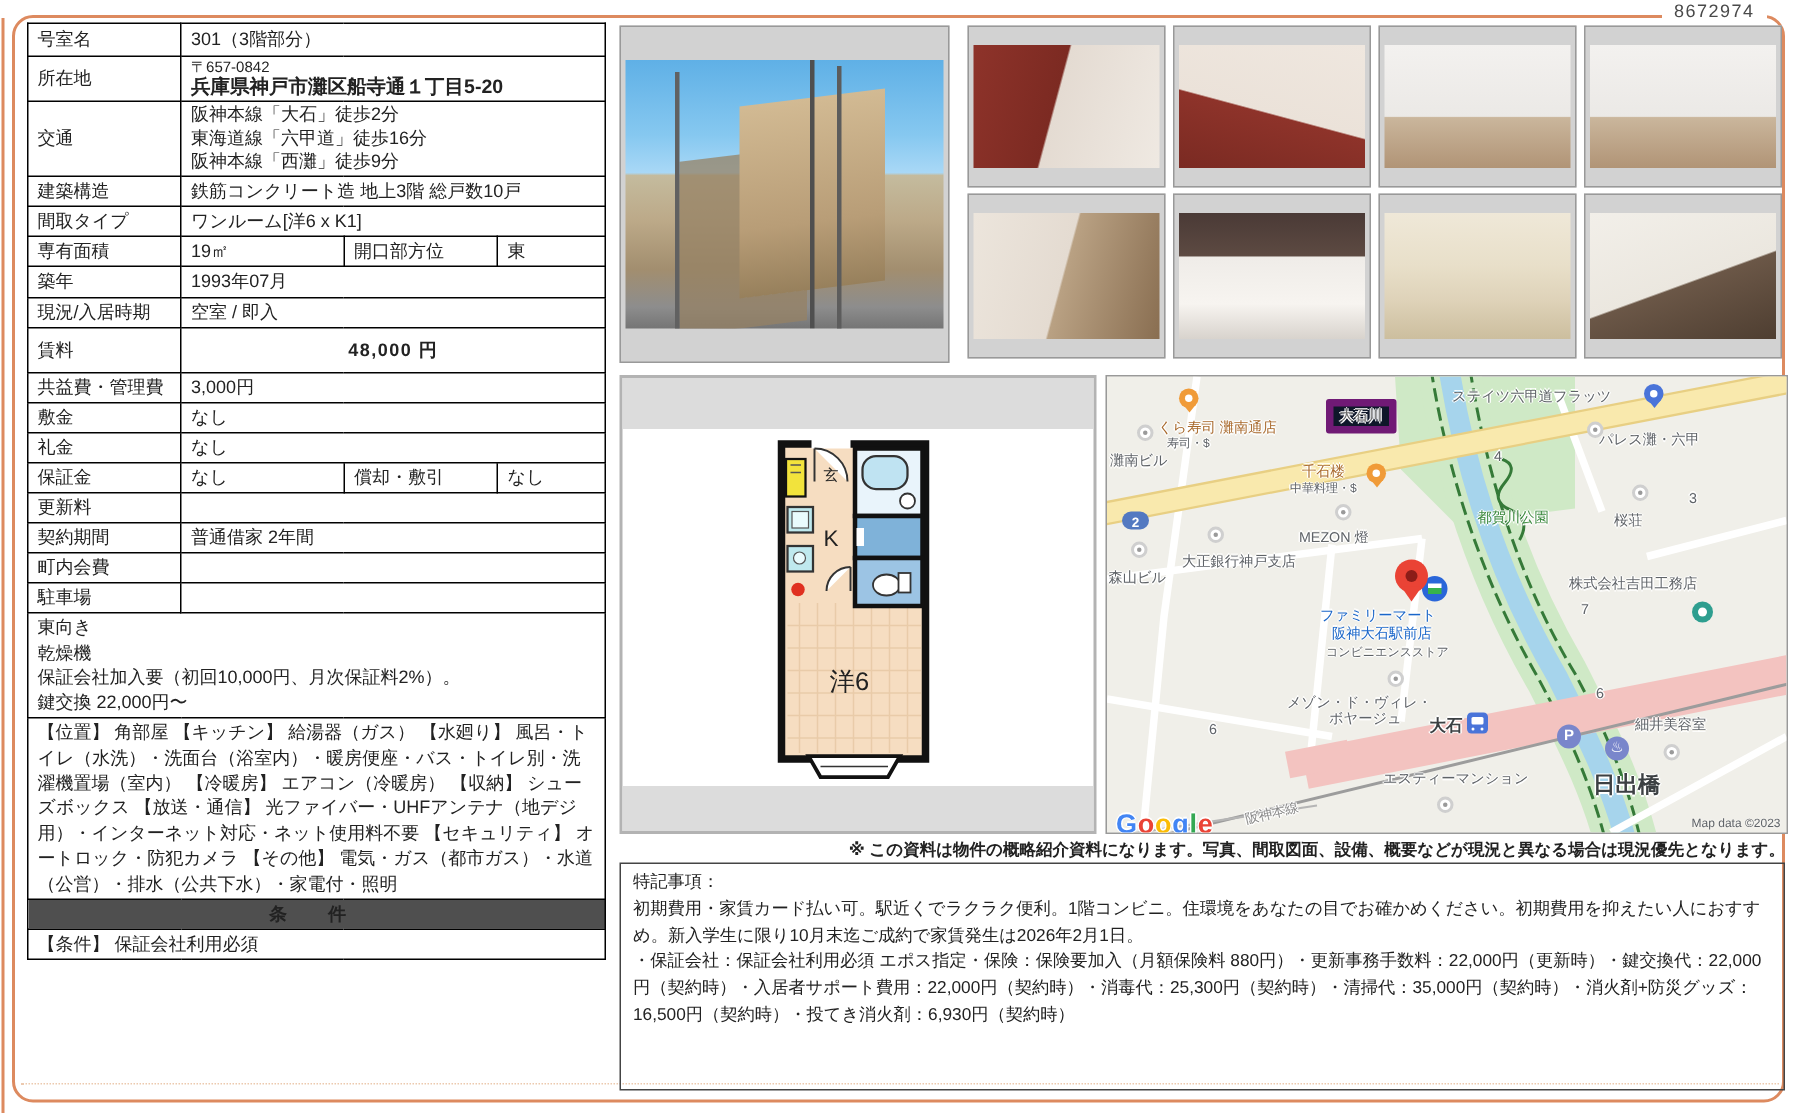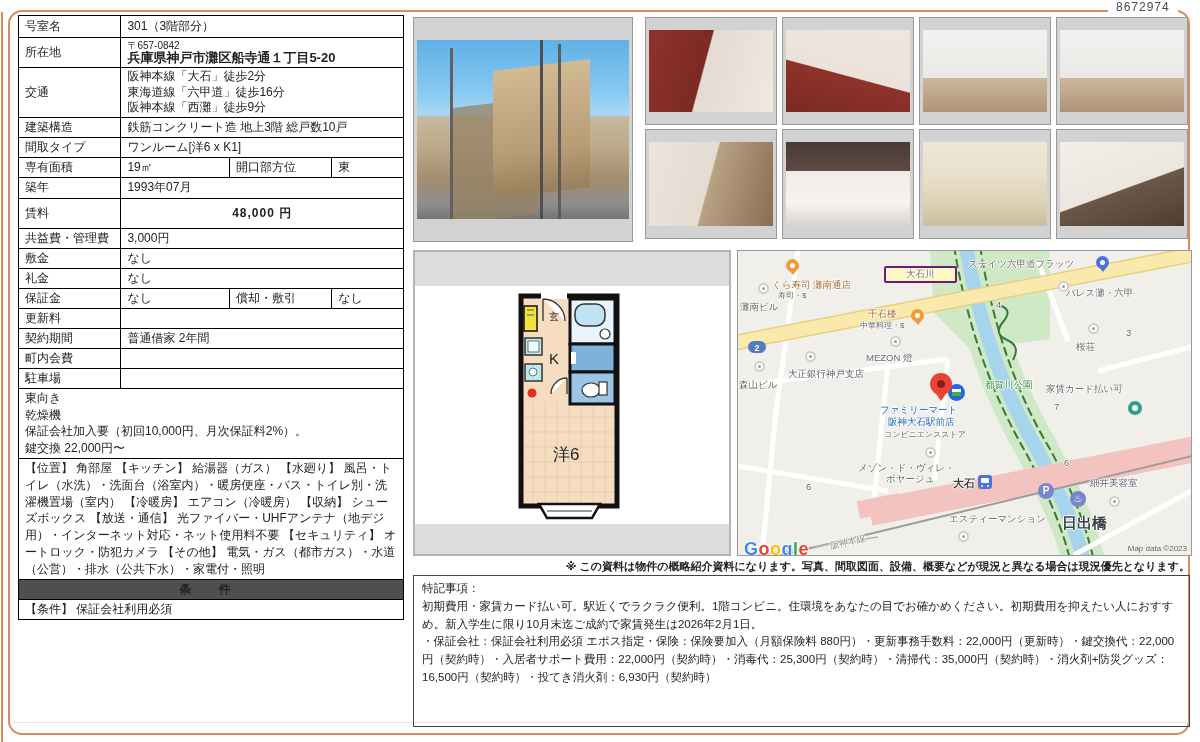--- a/index.html
+++ b/index.html
@@ -51,21 +51,21 @@
              border:2px solid #b3b3b3;box-sizing:border-box;background:#fff;}
   
   .map{position:absolute;left:737px;top:250px;width:455px;height:306px;
        border:1px solid #999;box-sizing:border-box;background:#f0efe9;overflow:hidden;}
   .map svg.base{position:absolute;left:0;top:0;}
   .mlbl{position:absolute;font-size:9.5px;color:#5f6368;white-space:nowrap;z-index:2;
         text-shadow:0 1px 0 #fff,0 -1px 0 #fff,1px 0 0 #fff,-1px 0 0 #fff;}
   .mlbl.food{color:#a96a2d}.mlbl.blue{color:#1a66c9}.mlbl.green{color:#3d8b40}
   .mlbl.dark{color:#3c4043;font-weight:bold;font-size:11px;}
   .mlbl.small{font-size:8px;}
-  .mlbl.box{background:#fef9c3;border:2px solid #701a75;border-radius:2px;padding:0 20px;color:#6b6b6b;}
+  .mlbl.box{background:#0f172a;border:5px solid #701a75;border-radius:2px;padding:0 4px;color:#6b6b6b;}
   .mlbl.rail{transform:rotate(-13deg);color:#8a8a8a;font-size:9px;}
   .pin-gray{position:absolute;width:11px;height:11px;border-radius:50%;background:#fff;border:2px solid #cfcfcf;box-sizing:border-box;z-index:1;}
   .pin-gray::before{content:"";position:absolute;left:2px;top:2px;width:3px;height:3px;border-radius:50%;background:#9a9a9a;}
   .pin-food{position:absolute;width:13px;height:13px;border-radius:50%;background:#f09b38;z-index:1;}
   .pin-food::before{content:"";position:absolute;left:4px;top:4px;width:5px;height:5px;border-radius:50%;background:#fff;}
   .pin-food::after{content:"";position:absolute;left:3px;top:11px;border:4px solid transparent;border-top:5px solid #f09b38;}
   .pin-blue{position:absolute;width:13px;height:13px;border-radius:50%;background:#4a74d9;z-index:1;}
   .pin-blue::before{content:"";position:absolute;left:4px;top:4px;width:5px;height:5px;border-radius:50%;background:#fff;}
   .pin-blue::after{content:"";position:absolute;left:3px;top:11px;border:4px solid transparent;border-top:5px solid #4a74d9;}
   .pin-teal{position:absolute;width:14px;height:14px;border-radius:50%;background:#2e9e8f;z-index:1;}
@@ -139,20 +139,24 @@
     <tr style="height:20px">
       <td class="lbl">専有面積</td>
       <td>19㎡</td>
       <td>開口部方位</td>
       <td>東</td>
     </tr>
     <tr style="height:21px">
       <td class="lbl">築年</td>
       <td colspan="3">1993年07月</td>
     </tr>
+    <tr style="height:19px">
+      <td class="lbl">現況/入居時期</td>
+      <td colspan="3">空室 / 即入</td>
+    </tr>
     <tr style="height:30px">
       <td class="lbl">賃料</td>
       <td colspan="3" class="rent">48,000 円</td>
     </tr>
     <tr style="height:18px">
       <td class="lbl">共益費・管理費</td>
       <td colspan="3">3,000円</td>
     </tr>
     <tr style="height:20px">
       <td class="lbl">敷金</td>
@@ -348,36 +352,36 @@
     <span class="mlbl small" style="left:40px;top:39px;">寿司・$</span>
     <span class="mlbl" style="left:2px;top:50px;">灘南ビル</span>
     <span class="mlbl box" style="left:146px;top:15px;">大石川</span>
     <span class="mlbl" style="left:230px;top:7px;">ステイツ六甲道フラッツ</span>
     <span class="mlbl" style="left:328px;top:36px;">パレス灘・六甲</span>
     <span class="mlbl food" style="left:130px;top:57px;">千石楼</span>
     <span class="mlbl small" style="left:122px;top:69px;">中華料理・$</span>
     <span class="mlbl" style="left:128px;top:101px;">MEZON 燈</span>
     <span class="mlbl" style="left:50px;top:117px;">大正銀行神戸支店</span>
     <span class="mlbl" style="left:1px;top:128px;">森山ビル</span>
-    <span class="mlbl green" style="left:247px;top:88px;margin-top:40px;">都賀川公園</span>
+    <span class="mlbl green" style="left:247px;top:88px;">都賀川公園</span>
     <span class="mlbl" style="left:338px;top:90px;">桜荘</span>
     <span class="mlbl" style="left:388px;top:76px;">3</span>
     <span class="mlbl" style="left:258px;top:48px;">4</span>
-    <span class="mlbl" style="left:308px;top:132px;">家賃カード払い可</span>
+    <span class="mlbl" style="left:308px;top:132px;">株式会社吉田工務店</span>
     <span class="mlbl blue" style="left:142px;top:153px;">ファミリーマート</span>
     <span class="mlbl blue" style="left:150px;top:165px;">阪神大石駅前店</span>
     <span class="mlbl small" style="left:146px;top:178px;">コンビニエンスストア</span>
     <span class="mlbl" style="left:120px;top:211px;">メゾン・ド・ヴィレ・</span>
     <span class="mlbl" style="left:148px;top:222px;">ボヤージュ</span>
     <span class="mlbl" style="left:68px;top:230px;">6</span>
     <span class="mlbl" style="left:326px;top:206px;">6</span>
     <span class="mlbl" style="left:316px;top:150px;">7</span>
     <span class="mlbl dark" style="left:215px;top:225px;">大石</span>
     <span class="mlbl" style="left:352px;top:226px;">細井美容室</span>
-    <span class="mlbl" style="left:211px;top:262px;">エスティーマンション</span>
+    <span class="mlbl" style="left:184px;top:262px;">エスティーマンション</span>
     <span class="mlbl dark" style="left:324px;top:263px;font-size:15px;">日出橋</span>
     <span class="mlbl rail" style="left:92px;top:285px;">阪神本線</span>
 
     <div class="glogo">
       <span class="l0">G</span><span class="l1">o</span><span class="l2">o</span><span class="l3">g</span><span class="l4">l</span><span class="l5">e</span>
     </div>
     <span class="attrib">Map data ©2023</span>
   </div>
 
   <div class="note">※ この資料は物件の概略紹介資料になります。写真、間取図面、設備、概要などが現況と異なる場合は現況優先となります。</div>

